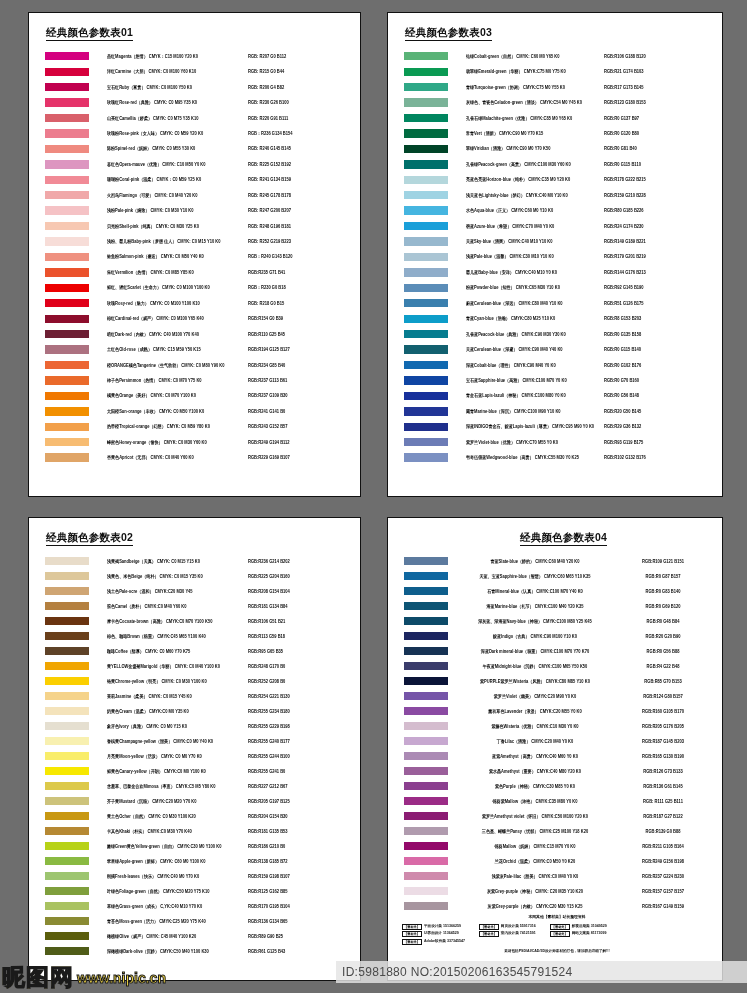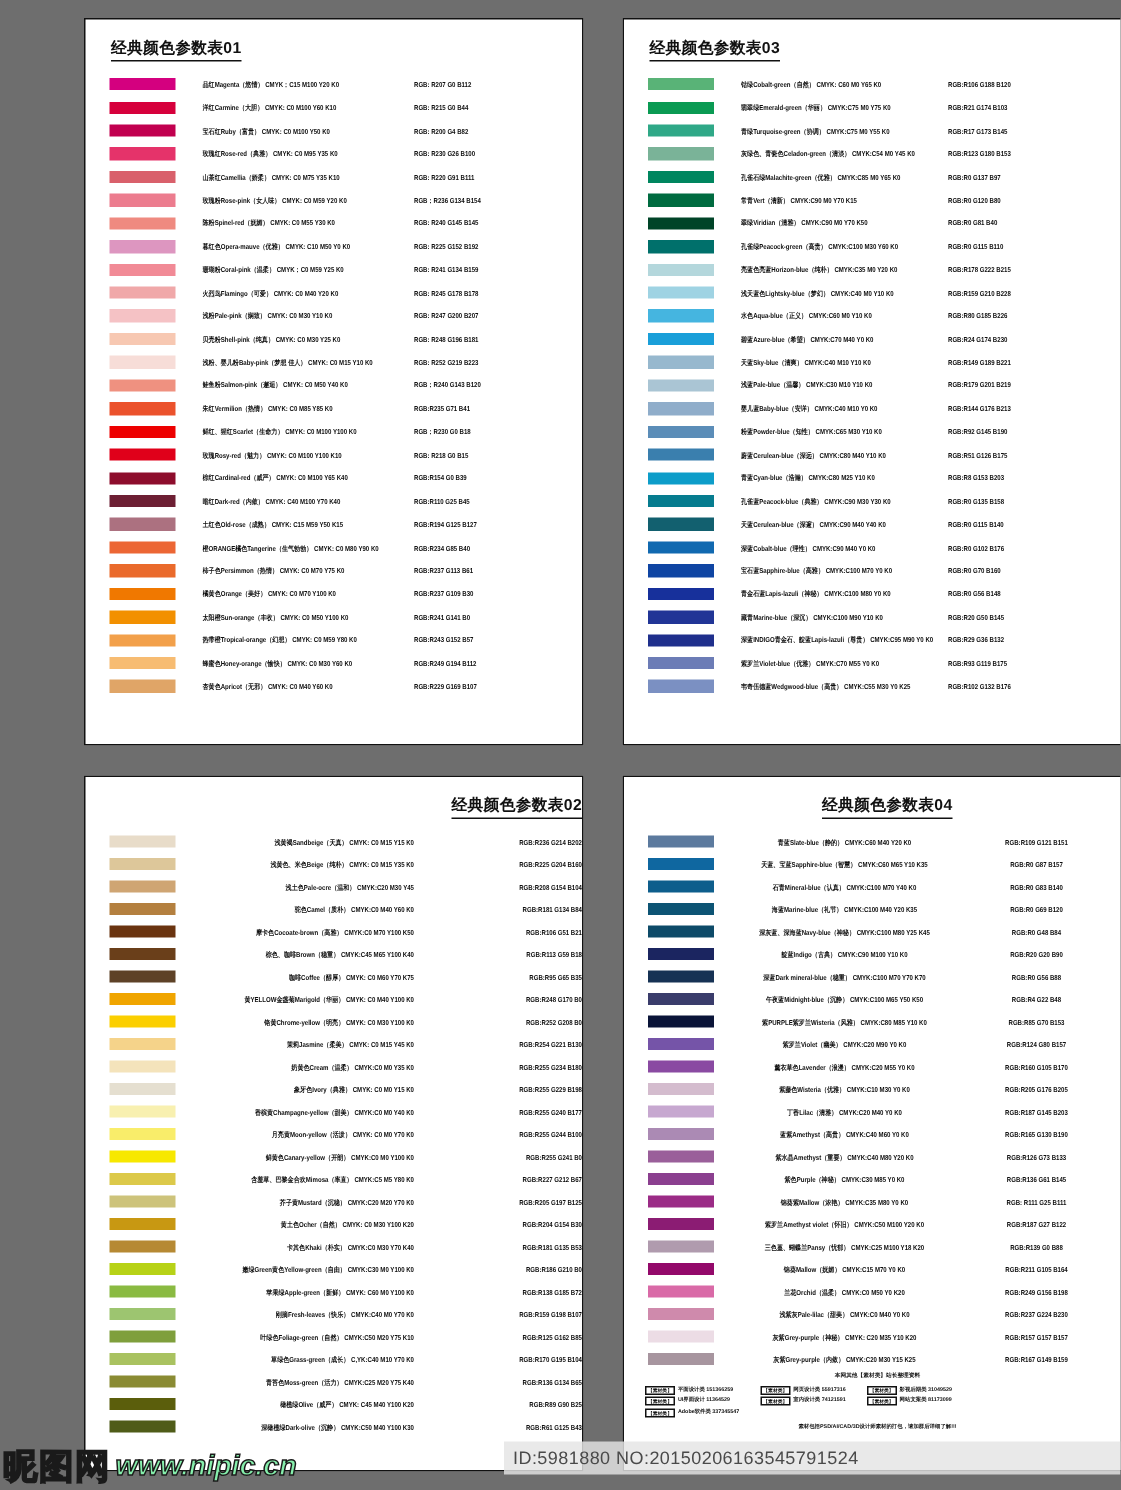--- a/index.html
+++ b/index.html
@@ -8,33 +8,32 @@
     background:#6e6e6e;
     font-family:"Liberation Sans","DejaVu Sans",sans-serif;
     overflow:hidden;
     position:relative;
   }
   #sheet{
     position:absolute;inset:0;
     display:grid;
     grid-template-columns:373px 374px;
     grid-template-rows:507px 486px;
-    margin-left:28px;
   }
   .cell{position:relative;}
   .panel{
     position:absolute;
     background:#ffffff;
     border:1px solid #111;
     overflow:hidden;
   }
   
   .q1 .panel{left:28px;top:12px;right:12px;bottom:10px;}
   .q2 .panel{left:14px;top:12px;right:24px;bottom:10px;}
-  .q3 .panel{left:28px;top:10px;right:12px;bottom:12px;text-align:right;}
+  .q3 .panel{left:28px;top:10px;right:12px;bottom:12px;}
   .q4 .panel{left:14px;top:10px;right:24px;bottom:12px;text-align:center;}
 
   .p-title{
     font-size:10.5px;
     font-weight:bold;
     color:#111;
     letter-spacing:.2px;
     margin:14px 0 6px 17px;
     display:inline-block;
     border-bottom:1.4px solid #111;
@@ -132,24 +131,23 @@
   }
   .wm-logo .glyphs{
     font-size:23px;
     font-weight:bold;
     color:#fde047;
     -webkit-text-stroke:1.2px #1a1a1a;
     letter-spacing:1px;
     line-height:1;
   }
   .wm-logo .url{
-    font-size:19px;
-    font-style:italic;
+    font-size:14px;
     font-weight:bold;
-    color:#86efac;
+    color:#fde047;
     -webkit-text-stroke:1px #1a1a1a;
     margin-left:3px;
     line-height:1;
   }
 </style>
 </head>
 <body>
 
 <div id="sheet">
 

